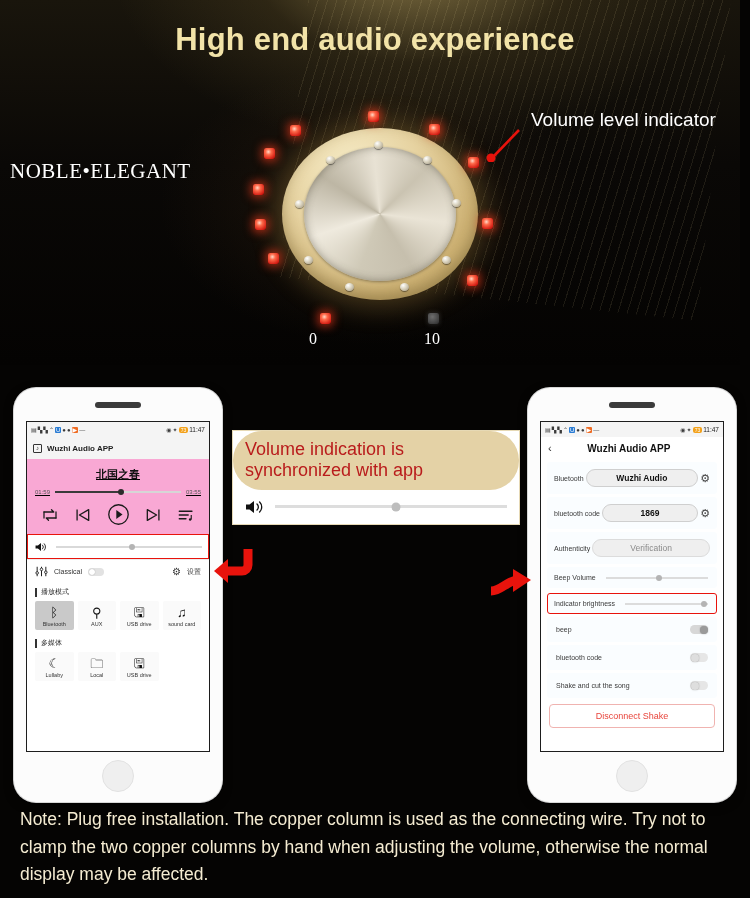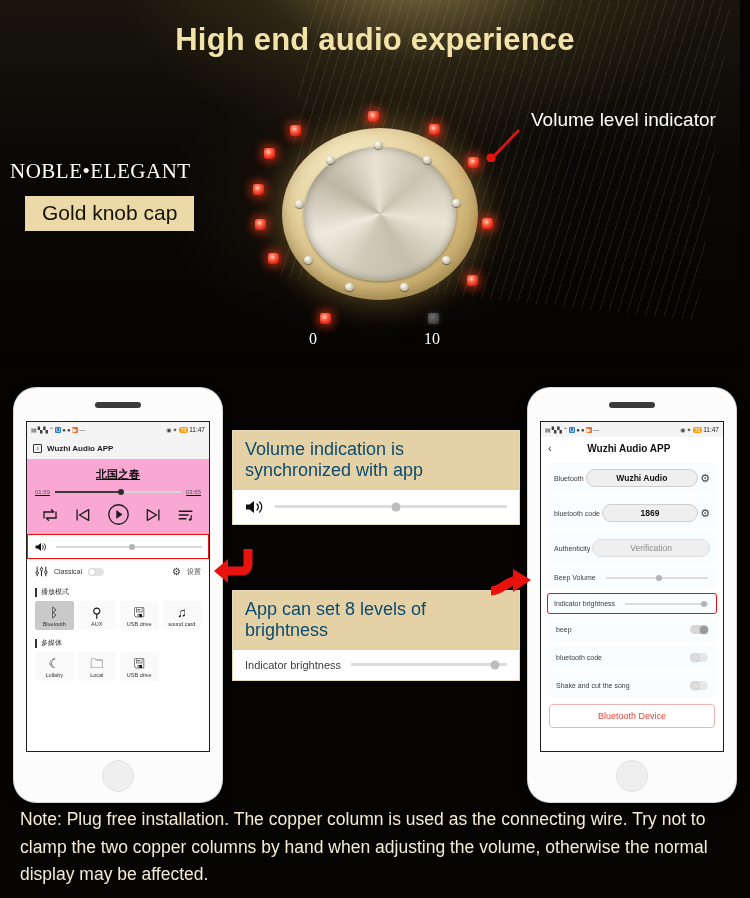--- a/index.html
+++ b/index.html
@@ -189,21 +189,21 @@
   .tog2 .d { position:absolute; top:0.5px; width:8px; height:8px; border-radius:50%; background:#fff; box-shadow:0 0 1.5px rgba(0,0,0,.35); }
   .tog2.on { background:#d7d7d7; } .tog2.on .d { right:0.5px; background:#9a9a9a; }
   .tog2.off .d { left:0.5px; background:#dedede; }
   .disconnect {
     margin: 6px 8px; border:1px solid #f0b3b0; border-radius:4px;
     text-align:center; font-size:9px; color:#e8453c; padding: 6px 0; background:#fff;
   }
 
   
   .cardbox { position:absolute; background:#fff; box-shadow:0 0 0 1px #e6d9b5; }
-  .cardbox .hd { background:#e4d2a6; color:#0c4a6e; font-size:18px; line-height:1.16; padding:8px 12px 9px 12px; }
+  .cardbox .hd { background:#e4d2a6; color:#b91c1c; font-size:18px; line-height:1.16; padding:8px 12px 9px 12px;border-radius:29px; }
   .cardbox .bd { background:#fff; padding: 9px 12px; display:flex; align-items:center; gap:10px; }
   .cardbox .bd .sl { flex:1; height:3px; background:#dddddd; position:relative; }
   .cardbox .bd .sl .k { position:absolute; top:50%; transform:translate(-50%,-50%); width:9px; height:9px; border-radius:50%; background:#bdbdbd; }
   .cardbox .bd .lbl { font-size:11px; color:#3c3c3c; }
 
   
   .note {
     position:absolute; left:20px; top:806px; width:712px;
     color:#f5ecd2; font-size:17.5px; line-height:1.58;
   }
@@ -212,21 +212,20 @@
 </style>
 </head>
 <body>
 
 <div id="root">
 
   <div class="hero">
     <div class="hero-rays"></div>
     <div class="hero-title">High end audio experience</div>
     <div class="noble">NOBLE•ELEGANT</div>
-    <div class="goldcap">Gold knob cap</div>
 
     <div class="knob-wrap">
       <div class="knob-outer"></div>
       <div class="knob-inner"></div>
       <div class="screw" style="left:92px;top:13px;"></div>
       <div class="screw" style="left:141px;top:28px;"></div>
       <div class="screw" style="left:170px;top:71px;"></div>
       <div class="screw" style="left:160px;top:128px;"></div>
       <div class="screw" style="left:118px;top:155px;"></div>
       <div class="screw" style="left:63px;top:155px;"></div>
@@ -464,47 +463,38 @@
             <div class="d"></div>
           </div>
       </div>
       <div class="tog-card">
         <span class="set-label">Shake and cut the song</span>
         <div class="tog2 off">
             <div class="d"></div>
           </div>
       </div>
 
-      <div class="disconnect">Bluetooth Device</div>
+      <div class="disconnect">Disconnect Shake</div>
 
     </div>
   </div>
 
   <div class="cardbox" style="left:233px; top:431px; width:286px;">
     <div class="hd">Volume indication is synchronized with app</div>
     <div class="bd">
       <svg width="20" height="16" viewBox="0 0 20 16">
         <path d="M1 5.5h3.5L9 2v12L4.5 10.5H1z" fill="#111"></path>
         <path d="M12 5a4 4 0 010 6M14.6 3a7 7 0 010 10" fill="none" stroke="#111" stroke-width="1.3" stroke-linecap="round"></path>
       </svg>
       <div class="sl">
           <div class="k" style="left:52%"></div>
         </div>
     </div>
   </div>
 
-  <div class="cardbox" style="left:233px; top:591px; width:286px;">
-    <div class="hd">App can set 8 levels of brightness</div>
-    <div class="bd">
-      <span class="lbl">Indicator brightness</span>
-      <div class="sl">
-          <div class="k" style="left:92%"></div>
-        </div>
-    </div>
-  </div>
 
   <svg class="arrow-left" style="left:208px; top:545px;" width="46" height="44" viewBox="0 0 46 44">
     <path d="M40 4 v16 a6 6 0 01-6 6 H18" fill="none" stroke="#e8130c" stroke-width="9" stroke-linecap="butt"></path>
     <path d="M20 14 L6 26 L20 38 Z" fill="#e8130c"></path>
   </svg>
 
   <svg class="arrow-right" style="left:487px; top:565px;" width="46" height="40" viewBox="0 0 46 40">
     <path d="M4 26 C14 26 20 16 30 15" fill="none" stroke="#e8130c" stroke-width="9" stroke-linecap="butt"></path>
     <path d="M26 4 L44 15 L26 27 Z" fill="#e8130c"></path>
   </svg>

